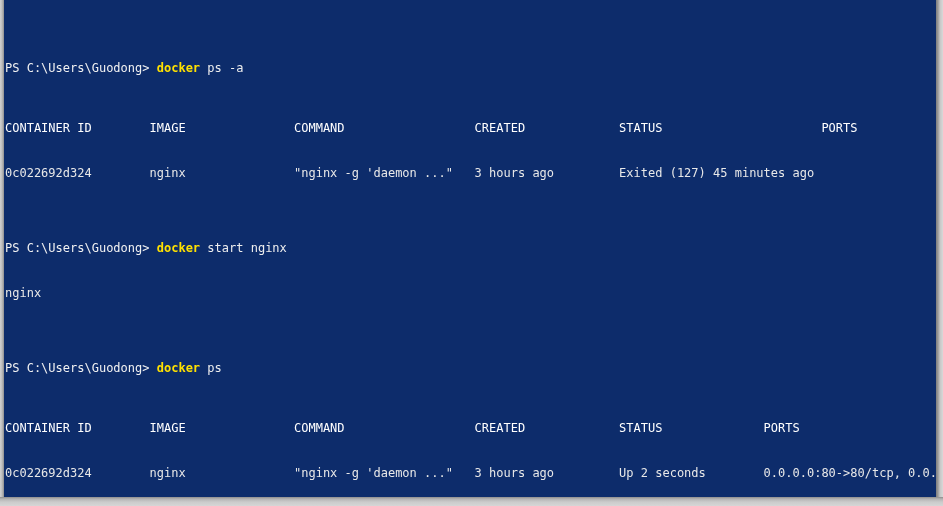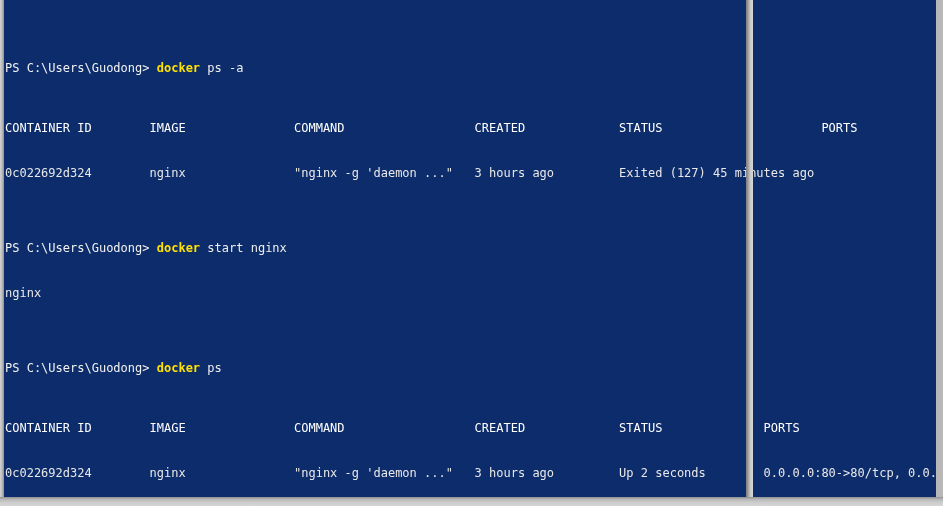--- a/index.html
+++ b/index.html
@@ -13,21 +13,21 @@
     height: 506px;
     overflow: hidden;
     font-family: "DejaVu Sans Mono", "Liberation Mono", monospace;
   }
 
   
   #console-window {
     position: absolute;
     left: 0;
     top: 0;
-    width: 753px;
+    width: 943px;
     height: 506px;
     background: #cfcfcf;
     box-sizing: border-box;
   }
 
   
   #console-surface {
     position: absolute;
     left: 4px;
     top: 0;

